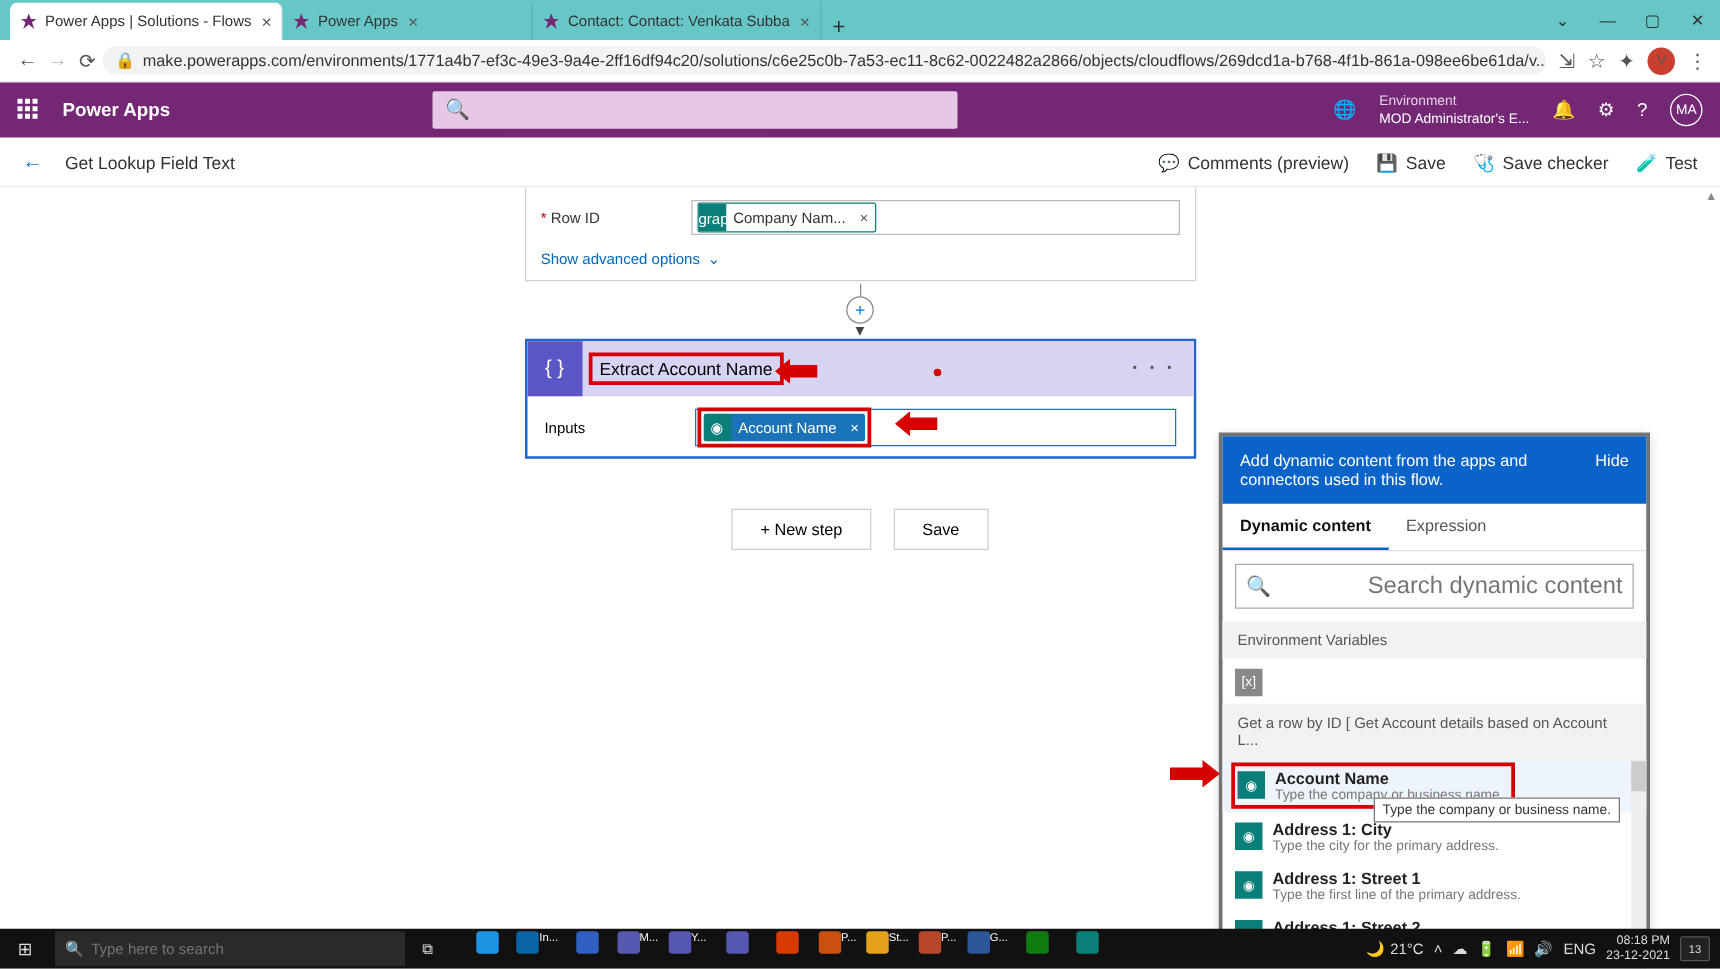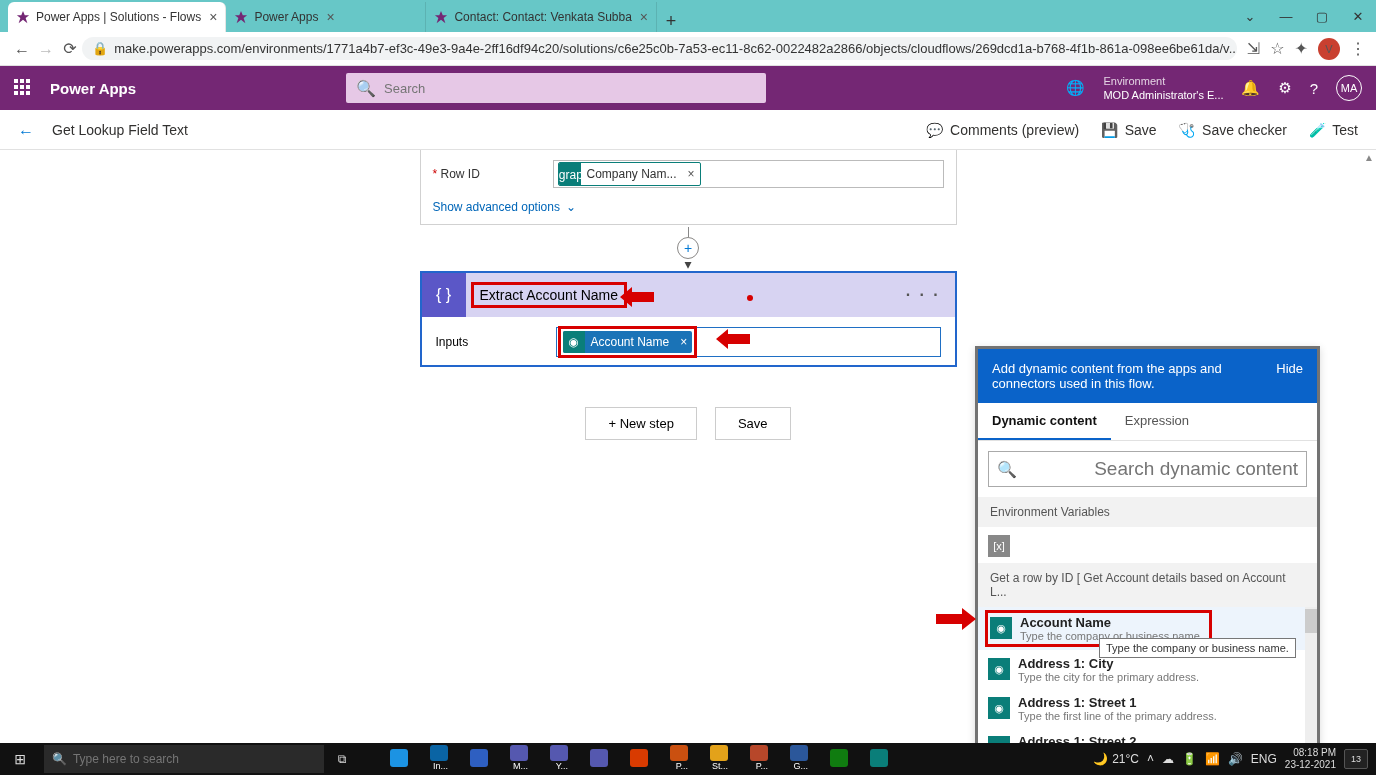--- a/index.html
+++ b/index.html
@@ -96,21 +96,21 @@
   .acct-wrap{ outline:3px solid #d70000; }
   .tooltip-box{ position:absolute; left:1099px; top:488px; background:#fff; border:1px solid #777; padding:3px 6px; font-size:11px; color:#333; white-space:nowrap;}
   .side-scroll{ position:absolute; right:0; top:348px; width:12px; background:#eee; height:200px;}
   .side-scroll .thumb{ background:#ccc; height:24px; margin-top:2px;}
   
   .taskbar{ position:absolute; bottom:0; left:0; right:0; height:32px; background:#111; display:flex; align-items:center; color:#ddd; font-size:12px;}
   .taskbar .start{width:40px;text-align:center;font-size:14px;cursor:pointer;}
   .taskbar .search{ width:280px; background:#2a2a2a; height:28px; display:flex; align-items:center; padding:0 8px; margin-left:4px;}
   .taskbar .search input{background:transparent;border:none;outline:none;color:#aaa;flex:1;font-size:12px;}
   .taskbar .apps{ display:flex; gap:4px; margin-left:12px;}
-  .taskbar .apps .app{ width:36px;height:28px;display:flex;align-items:flex-end;justify-content:center;font-size:11px;cursor:pointer;color:#fff;border-bottom:2px solid transparent;flex-direction:column;}
+  .taskbar .apps .app{ width:36px;height:28px;display:flex;align-items:flex-start;justify-content:center;font-size:11px;cursor:pointer;color:#fff;border-bottom:2px solid transparent;}
   .taskbar .apps .app .ic{width:18px;height:18px;border-radius:3px;}
   .taskbar .tray{ margin-left:auto; display:flex; align-items:center; gap:8px; padding-right:8px;}
   .taskbar .tray .weather{display:flex;align-items:center;gap:4px;}
   .taskbar .tray .clock{ text-align:right; line-height:12px; font-size:10px;}
   .taskbar .tray .notif{ width:24px; height:20px; border:1px solid #555; border-radius:2px; display:flex; align-items:center; justify-content:center; font-size:9px; background:#222;}
   
   .big-arrow-left svg, .big-arrow-right svg{ fill:#d70000;}
   .red-dot{position:absolute;width:6px;height:6px;background:#d70000;border-radius:50%;}
 </style>
 </head>
@@ -172,21 +172,20 @@
       <div></div>
       <div></div>
       <div></div>
       <div></div>
       <div></div>
       <div></div>
   </div>
   <div class="title">Power Apps</div>
   <div class="pa-search">
     <span style="margin-right:8px;">🔍</span>
-    <input placeholder="Search" style="">
   </div>
   <div class="pa-header-right">
     <div class="icon">🌐</div>
     <div class="env">
       <div class="env-label">Environment</div>
       <div>MOD Administrator's E...</div>
     </div>
     <div class="icon">🔔</div>
     <div class="icon">⚙</div>
     <div class="icon">?</div>

